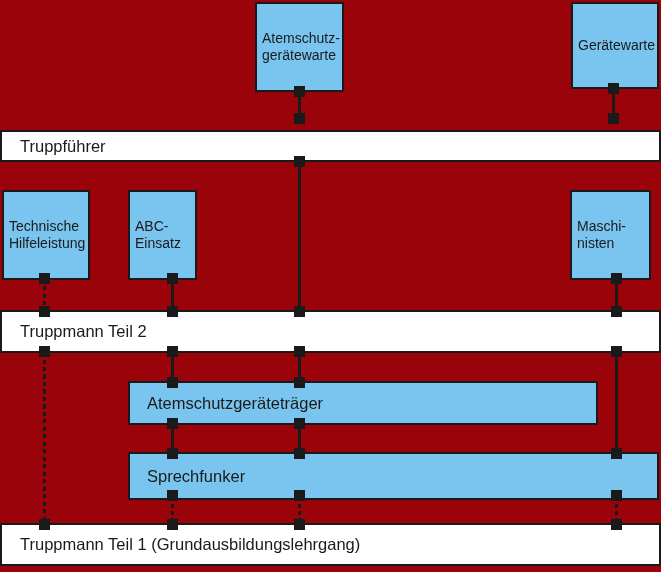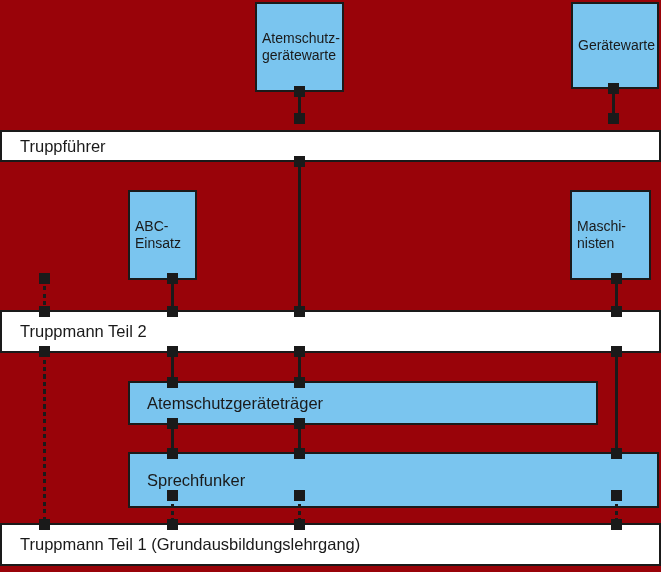--- a/index.html
+++ b/index.html
@@ -109,30 +109,34 @@
   <div class="bar" style="top:310px;height:43px;">
     <span class="bar-label">Truppmann Teil 2</span>
   </div>
   <div class="bar" style="top:523px;height:43px;">
     <span class="bar-label">Truppmann Teil 1 (Grundausbildungslehrgang)</span>
   </div>
 
   <div class="bluebar" style="left:128px;top:381px;width:470px;height:44px;">
     <span class="bar-label">Atemschutzgeräteträger</span>
   </div>
-  <div class="bluebar" style="left:128px;top:452px;width:531px;height:56px;">
+  <div class="bluebar" style="left:128px;top:452px;width:531px;height:48px;">
     <span class="bar-label">Sprechfunker</span>
   </div>
 
   <div class="box" style="left:255px;top:2px;width:89px;height:90px;">
     <span class="box-line">Atemschutz-</span>
     <span class="box-line">gerätewarte</span>
   </div>
   <div class="box" style="left:571px;top:2px;width:88px;height:87px;">
     <span class="box-line">Gerätewarte</span>
+  </div>
+  <div class="box" style="left:2px;top:190px;width:88px;height:90px;">
+    <span class="box-line">Technische</span>
+    <span class="box-line">Hilfeleistung</span>
   </div>
   <div class="box" style="left:128px;top:190px;width:69px;height:90px;">
     <span class="box-line">ABC-</span>
     <span class="box-line">Einsatz</span>
   </div>
   <div class="box" style="left:570px;top:190px;width:81px;height:90px;">
     <span class="box-line">Maschi-</span>
     <span class="box-line">nisten</span>
   </div>
 

